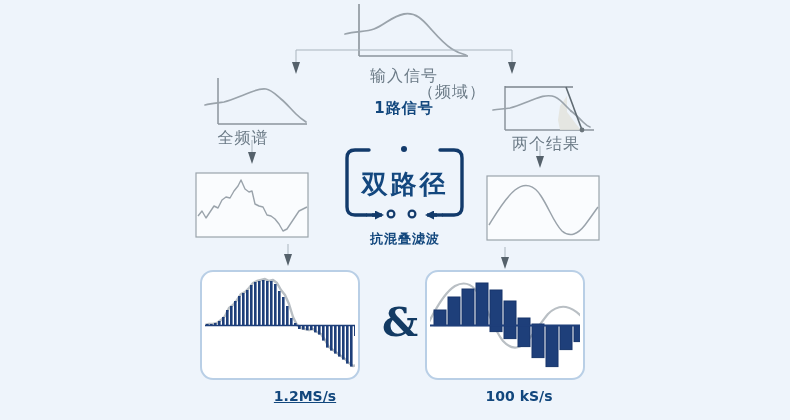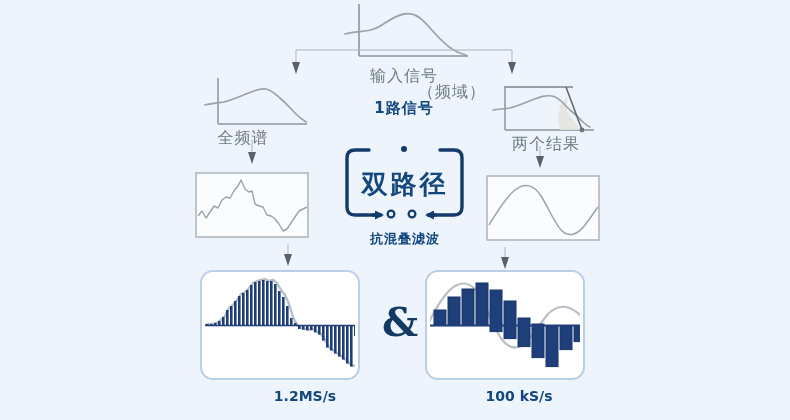--- a/index.html
+++ b/index.html
@@ -32,21 +32,21 @@
   #lbl-full-spectrum{left:243px;top:128px;}
   #lbl-input-signal-1{left:404px;top:66px;}
   #lbl-input-signal-2{left:404px;top:82px;margin-left:48px;}
   #lbl-antialias{left:546px;top:134px;}
   #lbl-one-channel{left:404px;top:99px;font-size:15px;letter-spacing:1px;}
   #lbl-two-results{left:405px;top:230px;font-size:13px;letter-spacing:1px;}
   #lbl-dualpath{
     left:405px;top:167px;
     font-size:26px;color:#13477e;letter-spacing:3px;font-weight:bold;
   }
-  #lbl-rate-left{left:305px;top:388px;font-size:14px;letter-spacing:0px;}
+  #lbl-rate-left{left:305px;top:388px;font-size:14px;letter-spacing:0px;text-decoration:underline;}
   #lbl-rate-right{left:519px;top:388px;font-size:14px;letter-spacing:0px;}
   #amp-symbol{
     position:absolute;left:400px;top:298px;transform:translateX(-50%);
     font-size:40px;color:#123a63;font-weight:bold;
     font-family:"DejaVu Serif","Liberation Serif",serif;
   }
 </style>
 </head>
 <body>
 

